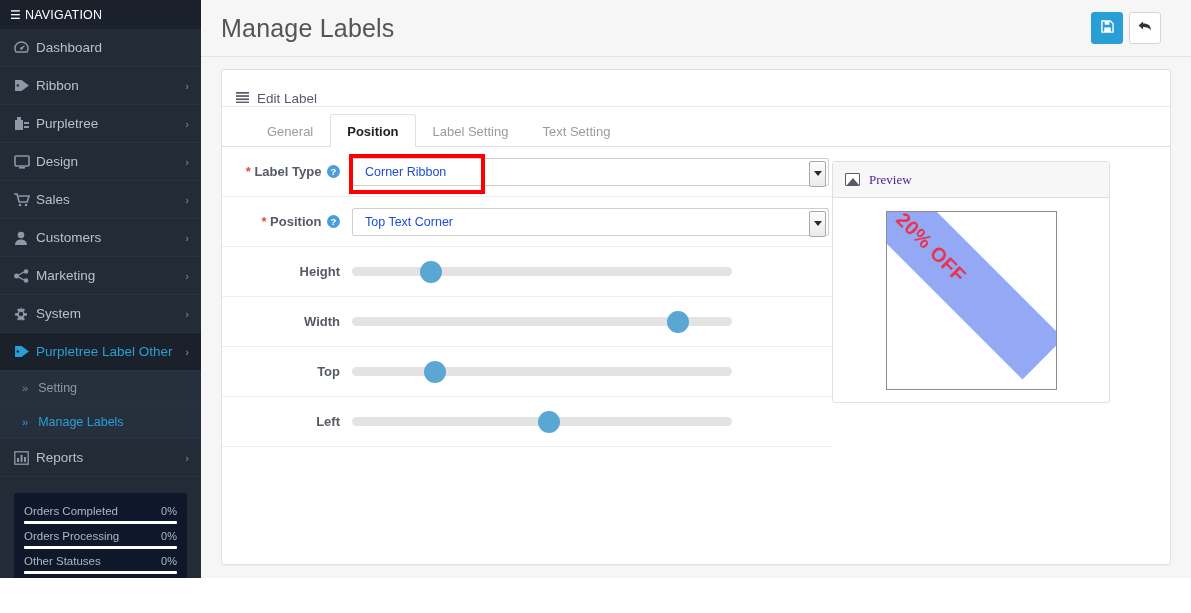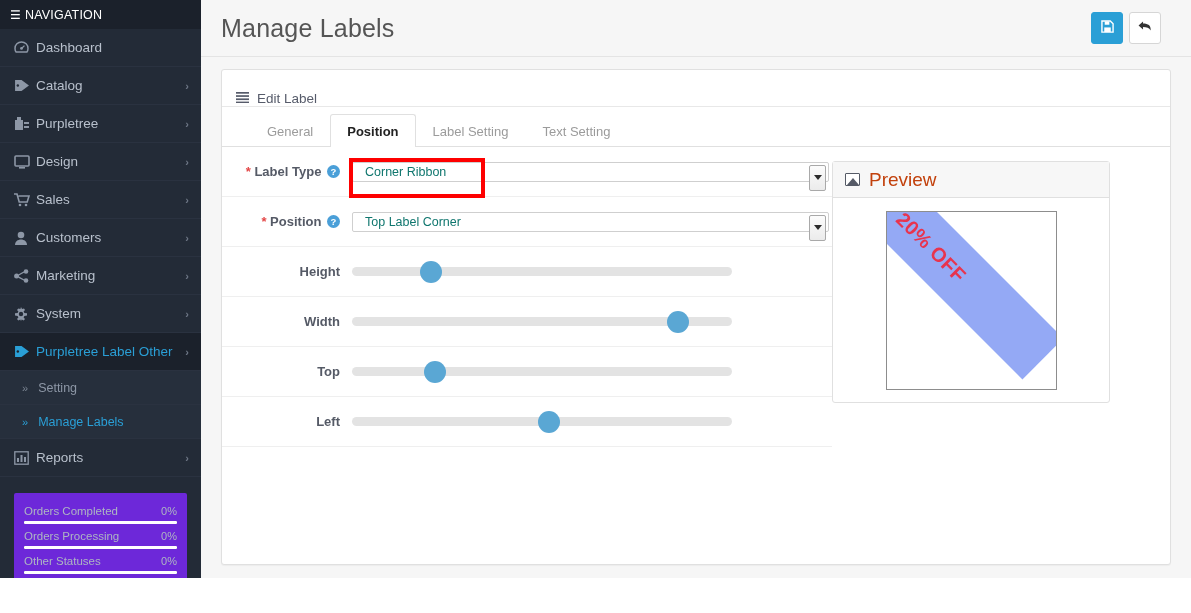--- a/index.html
+++ b/index.html
@@ -51,21 +51,21 @@
     padding-left: 22px;
     border-bottom: 1px solid #2a3240;
     background: #262f3c;
     font-size: 12.5px; color: #8d97a6; cursor: pointer;
   }
   .nav-sub .chev { margin-right: 10px; font-size: 11px; color: #7a8492; }
   .nav-sub.sub-active { color: #2a9fd6; }
   .nav-sub.sub-active .chev { color: #2a9fd6; }
 
   .stats-wrap { padding: 16px 14px 0 14px; }
-  .stats-box { background: #6d28d9; border-radius: 2px; padding: 6px 10px 10px 10px; }
+  .stats-box { background: #0f172a; border-radius: 2px; padding: 6px 10px 10px 10px; }
   .stat-row { padding-top: 6px; }
   .stat-top { display: flex; justify-content: space-between; align-items: baseline; }
   .stat-name { font-size: 11.5px; color: #aeb6c2; }
   .stat-pct { font-size: 11px; color: #aeb6c2; }
   .stat-bar { margin-top: 4px; height: 3px; background: #3a4150; border-radius: 1px; }
   .stat-bar > i { display: block; height: 3px; background: #ffffff; border-radius: 1px; }
 
   
   .main {
     position: absolute; left: 201px; top: 0;
@@ -146,26 +146,26 @@
   .help {
     display: inline-block; width: 13px; height: 13px;
     border-radius: 50%; background: #4a9fd8; color: #ffffff;
     font-size: 9.5px; line-height: 13px; text-align: center;
     font-weight: bold; vertical-align: 1px; margin-left: 2px;
   }
   .fctl { flex: 1 1 auto; padding-right: 15px; position: relative; }
 
   .sel {
     position: relative;
-    height: 20px; width: 477px;
+    height: 28px; width: 477px;
     border: 1px solid #cfcfcf; border-radius: 2px;
     background: #ffffff;
     display: flex; align-items: center;
     padding-left: 12px;
-    font-size: 12.5px; color: #0f766e;
+    font-size: 12.5px; color: #1d4ed8;
     cursor: pointer;
   }
   .sel-arrow {
     position: absolute; right: 2px; top: 2px;
     width: 17px; height: 26px;
     background: linear-gradient(#fcfcfc,#ebebeb);
     border: 1px solid #a9a9a9; border-radius: 2px;
     display: flex; align-items: center; justify-content: center;
   }
   .sel-arrow i {
@@ -194,21 +194,21 @@
   .form-right { flex: 1 1 auto; padding: 14px 16px 0 0; }
   .preview {
     width: 278px;
     border: 1px solid #e0e0e0; border-radius: 3px;
     background: #ffffff;
   }
   .preview-head {
     height: 36px; background: #f7f7f7;
     border-bottom: 1px solid #e0e0e0;
     display: flex; align-items: center; padding-left: 12px;
-    font-size: 19px; color: #c2410c;
+    font-size: 13px; color: #4c1d95; font-family: Liberation Serif, serif;
   }
   .preview-head .pv-ic {
     width: 15px; height: 13px; margin-right: 9px;
     border: 1px solid #555a66; border-radius: 1px;
     position: relative; overflow: hidden; background: #ffffff;
   }
   .preview-head .pv-ic::after {
     content: ""; position: absolute; left: 1px; bottom: 0;
     width: 0; height: 0;
     border-left: 6px solid transparent; border-right: 6px solid transparent;
@@ -264,21 +264,21 @@
         <span class="caret"></span>
       </li>
 
       <li class="nav-item">
         <span class="ic">
           <svg width="16" height="13" viewBox="0 0 17 14">
               <path d="M1 1h7l8 6-8 6H1z" fill="currentColor"></path>
               <circle cx="4" cy="7" r="1.3" fill="#232b37"></circle>
             </svg>
         </span>
-        <span class="lbl">Catalog</span>
+        <span class="lbl">Ribbon</span>
         <span class="caret">›</span>
       </li>
 
       <li class="nav-item">
         <span class="ic">
           <svg width="16" height="14" viewBox="0 0 16 14">
               <rect x="1" y="3" width="8" height="10" fill="currentColor"></rect>
               <rect x="3" y="0" width="4" height="3" fill="currentColor"></rect>
               <path d="M10 5h5v2h-5zM10 9h5v2h-5z" fill="currentColor"></path>
             </svg>
@@ -484,21 +484,21 @@
           </div>
 
           <div class="frow">
             <div class="flabel">
               <span class="req">*</span>
               <span>Position</span>
               <span class="help">?</span>
             </div>
             <div class="fctl">
               <div class="sel">
-                <span>Top Label Corner</span>
+                <span>Top Text Corner</span>
                 <span class="sel-arrow">
                     <i></i>
                   </span>
               </div>
             </div>
           </div>
 
           <div class="frow">
             <div class="flabel">Height</div>
             <div class="fctl">

